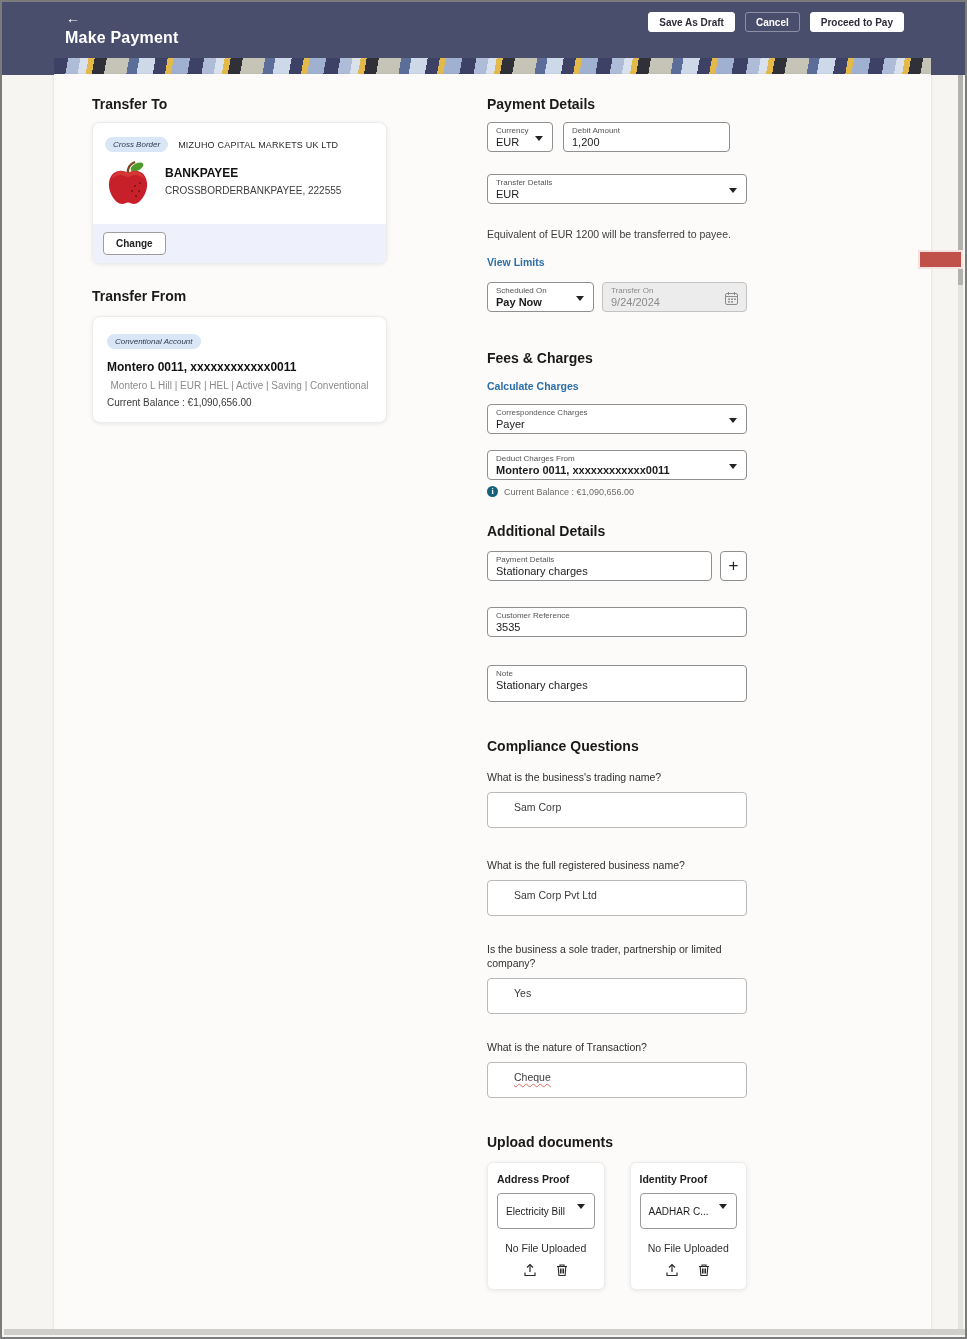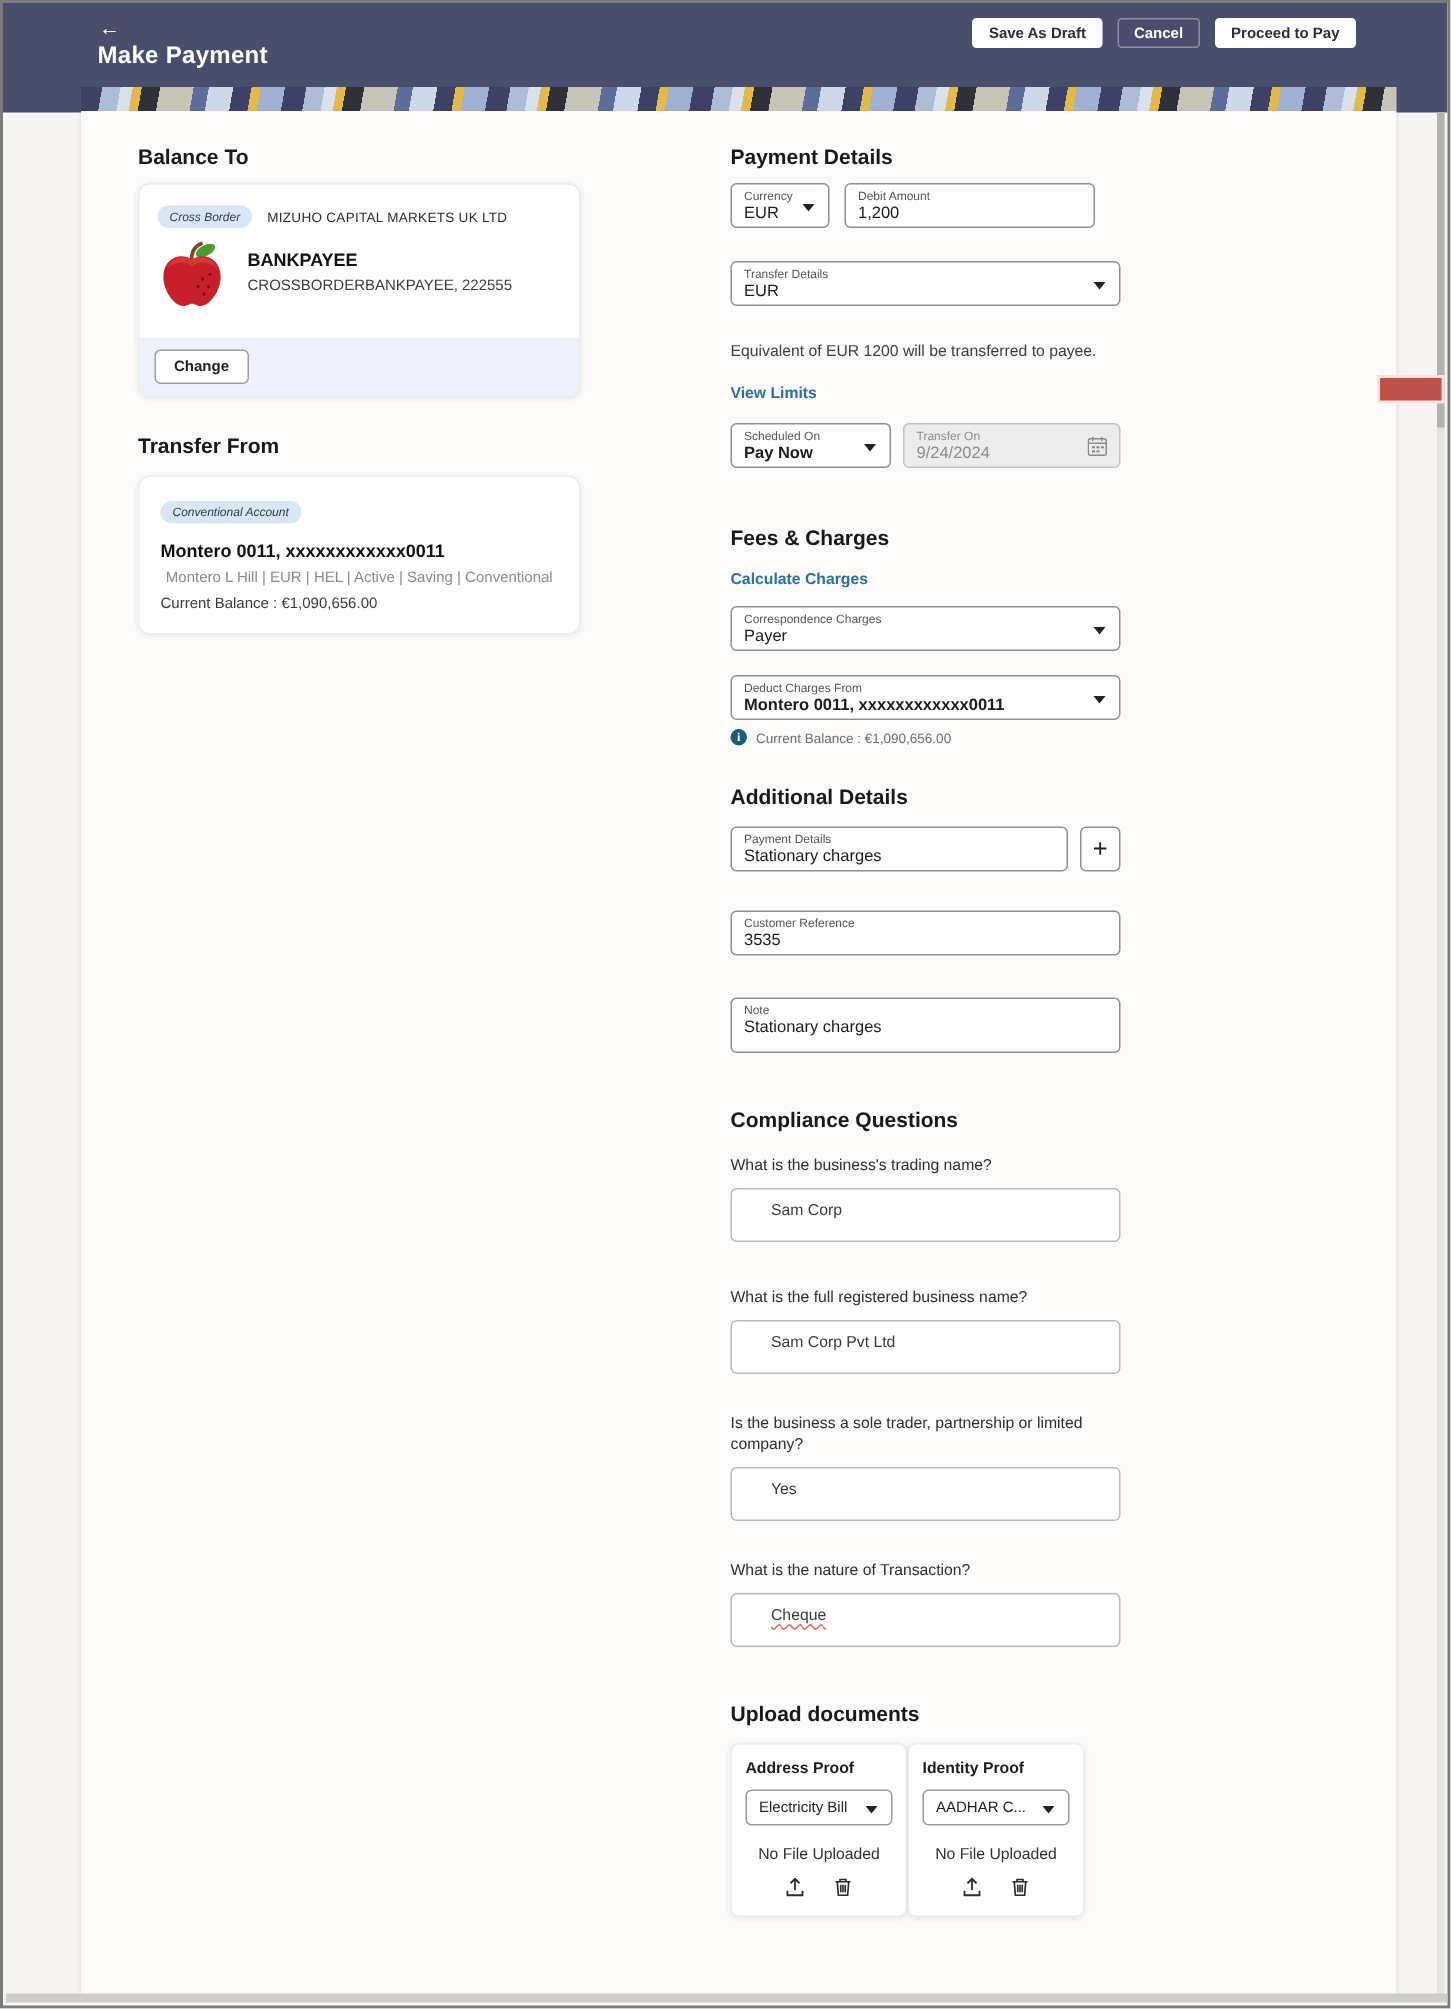--- a/index.html
+++ b/index.html
@@ -96,28 +96,28 @@
     font-size:17px; color:#222; display:flex; align-items:center; justify-content:center; cursor:pointer;
   }
   
   .q-label { font-size:10.5px; color:#2f2f2f; line-height:14px; width:240px; }
   .q-input {
     border:1px solid #b9b9b9; border-radius:4px; background:#fff; height:36px;
     padding:8px 10px 0 26px; font-size:10.5px; color:#3a3a3a; cursor:text;
   }
   .squiggle { text-decoration:underline; text-decoration-style:wavy; text-decoration-color:#e0695f; text-decoration-thickness:1px; text-underline-offset:2px; }
   
-  .up-row { display:flex; }
+  .up-row { display:flex; gap:25px; }
   .up-card {
     width:118px; background:#fff; border:1px solid #ececec; border-radius:6px;
     box-shadow:0 1px 4px rgba(0,0,0,.08); padding:10px 9px 12px 9px; text-align:center;
   }
   .up-title { font-size:10.5px; font-weight:bold; color:#1c1c1c; text-align:left; }
   .up-select {
-    position:relative; border:1px solid #9a9a9a; border-radius:4px; height:24px;
+    position:relative; border:1px solid #9a9a9a; border-radius:4px; height:36px;
     margin-top:8px; font-size:10px; color:#222; display:flex; align-items:center;
     padding-left:8px; cursor:pointer;
   }
   .up-select .caret { top:10px; }
   .up-status { font-size:10.5px; color:#2f2f2f; margin-top:13px; }
   .up-icons { display:flex; justify-content:center; gap:18px; margin-top:9px; }
   .icon-btn { cursor:pointer; display:inline-flex; }
   
   .v-scroll { position:absolute; right:2px; top:73px; width:5px; height:1255px; background:#e4e3e0; }
   .v-thumb { position:absolute; right:2px; top:73px; width:5px; height:210px; background:#b3b2af; }
@@ -140,21 +140,21 @@
       <div class="hbtn">Proceed to Pay</div>
     </div>
   </div>
 
   <div class="banner"></div>
 
   <div class="content">
     <div class="cols">
 
       <div class="col-left">
-        <h2 class="sec mt22">Balance To</h2>
+        <h2 class="sec mt22">Transfer To</h2>
 
         <div class="card mt10">
           <div class="tt-row1">
             <span class="badge">Cross Border</span>
             <span class="tt-bank">MIZUHO CAPITAL MARKETS UK LTD</span>
           </div>
           <div class="tt-row2">
             <span>
               <svg width="42" height="46" viewBox="0 0 42 46">
                 <path d="M21 14 C20 8 23 4 28 2" stroke="#7a4a21" stroke-width="2.4" fill="none"></path>

